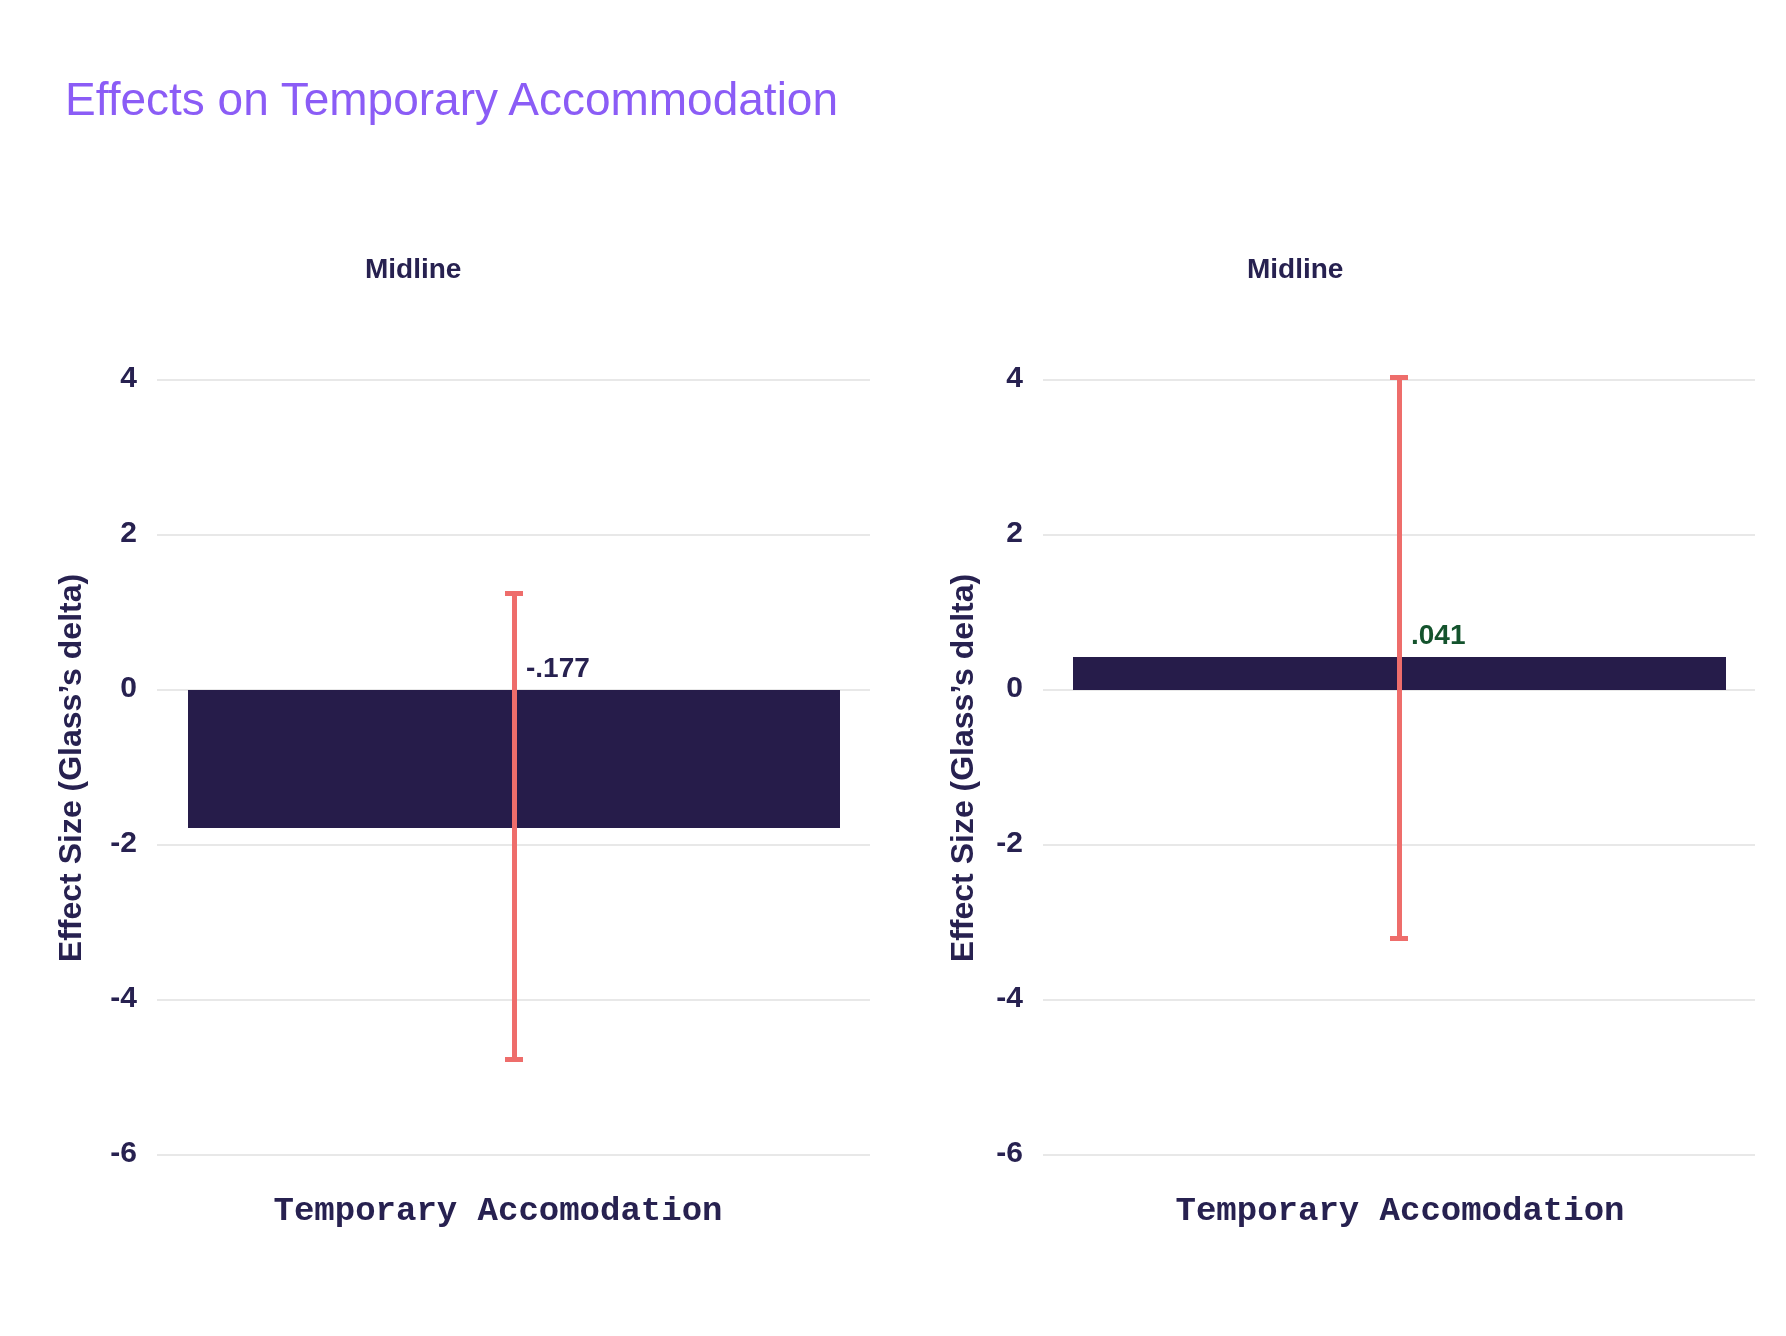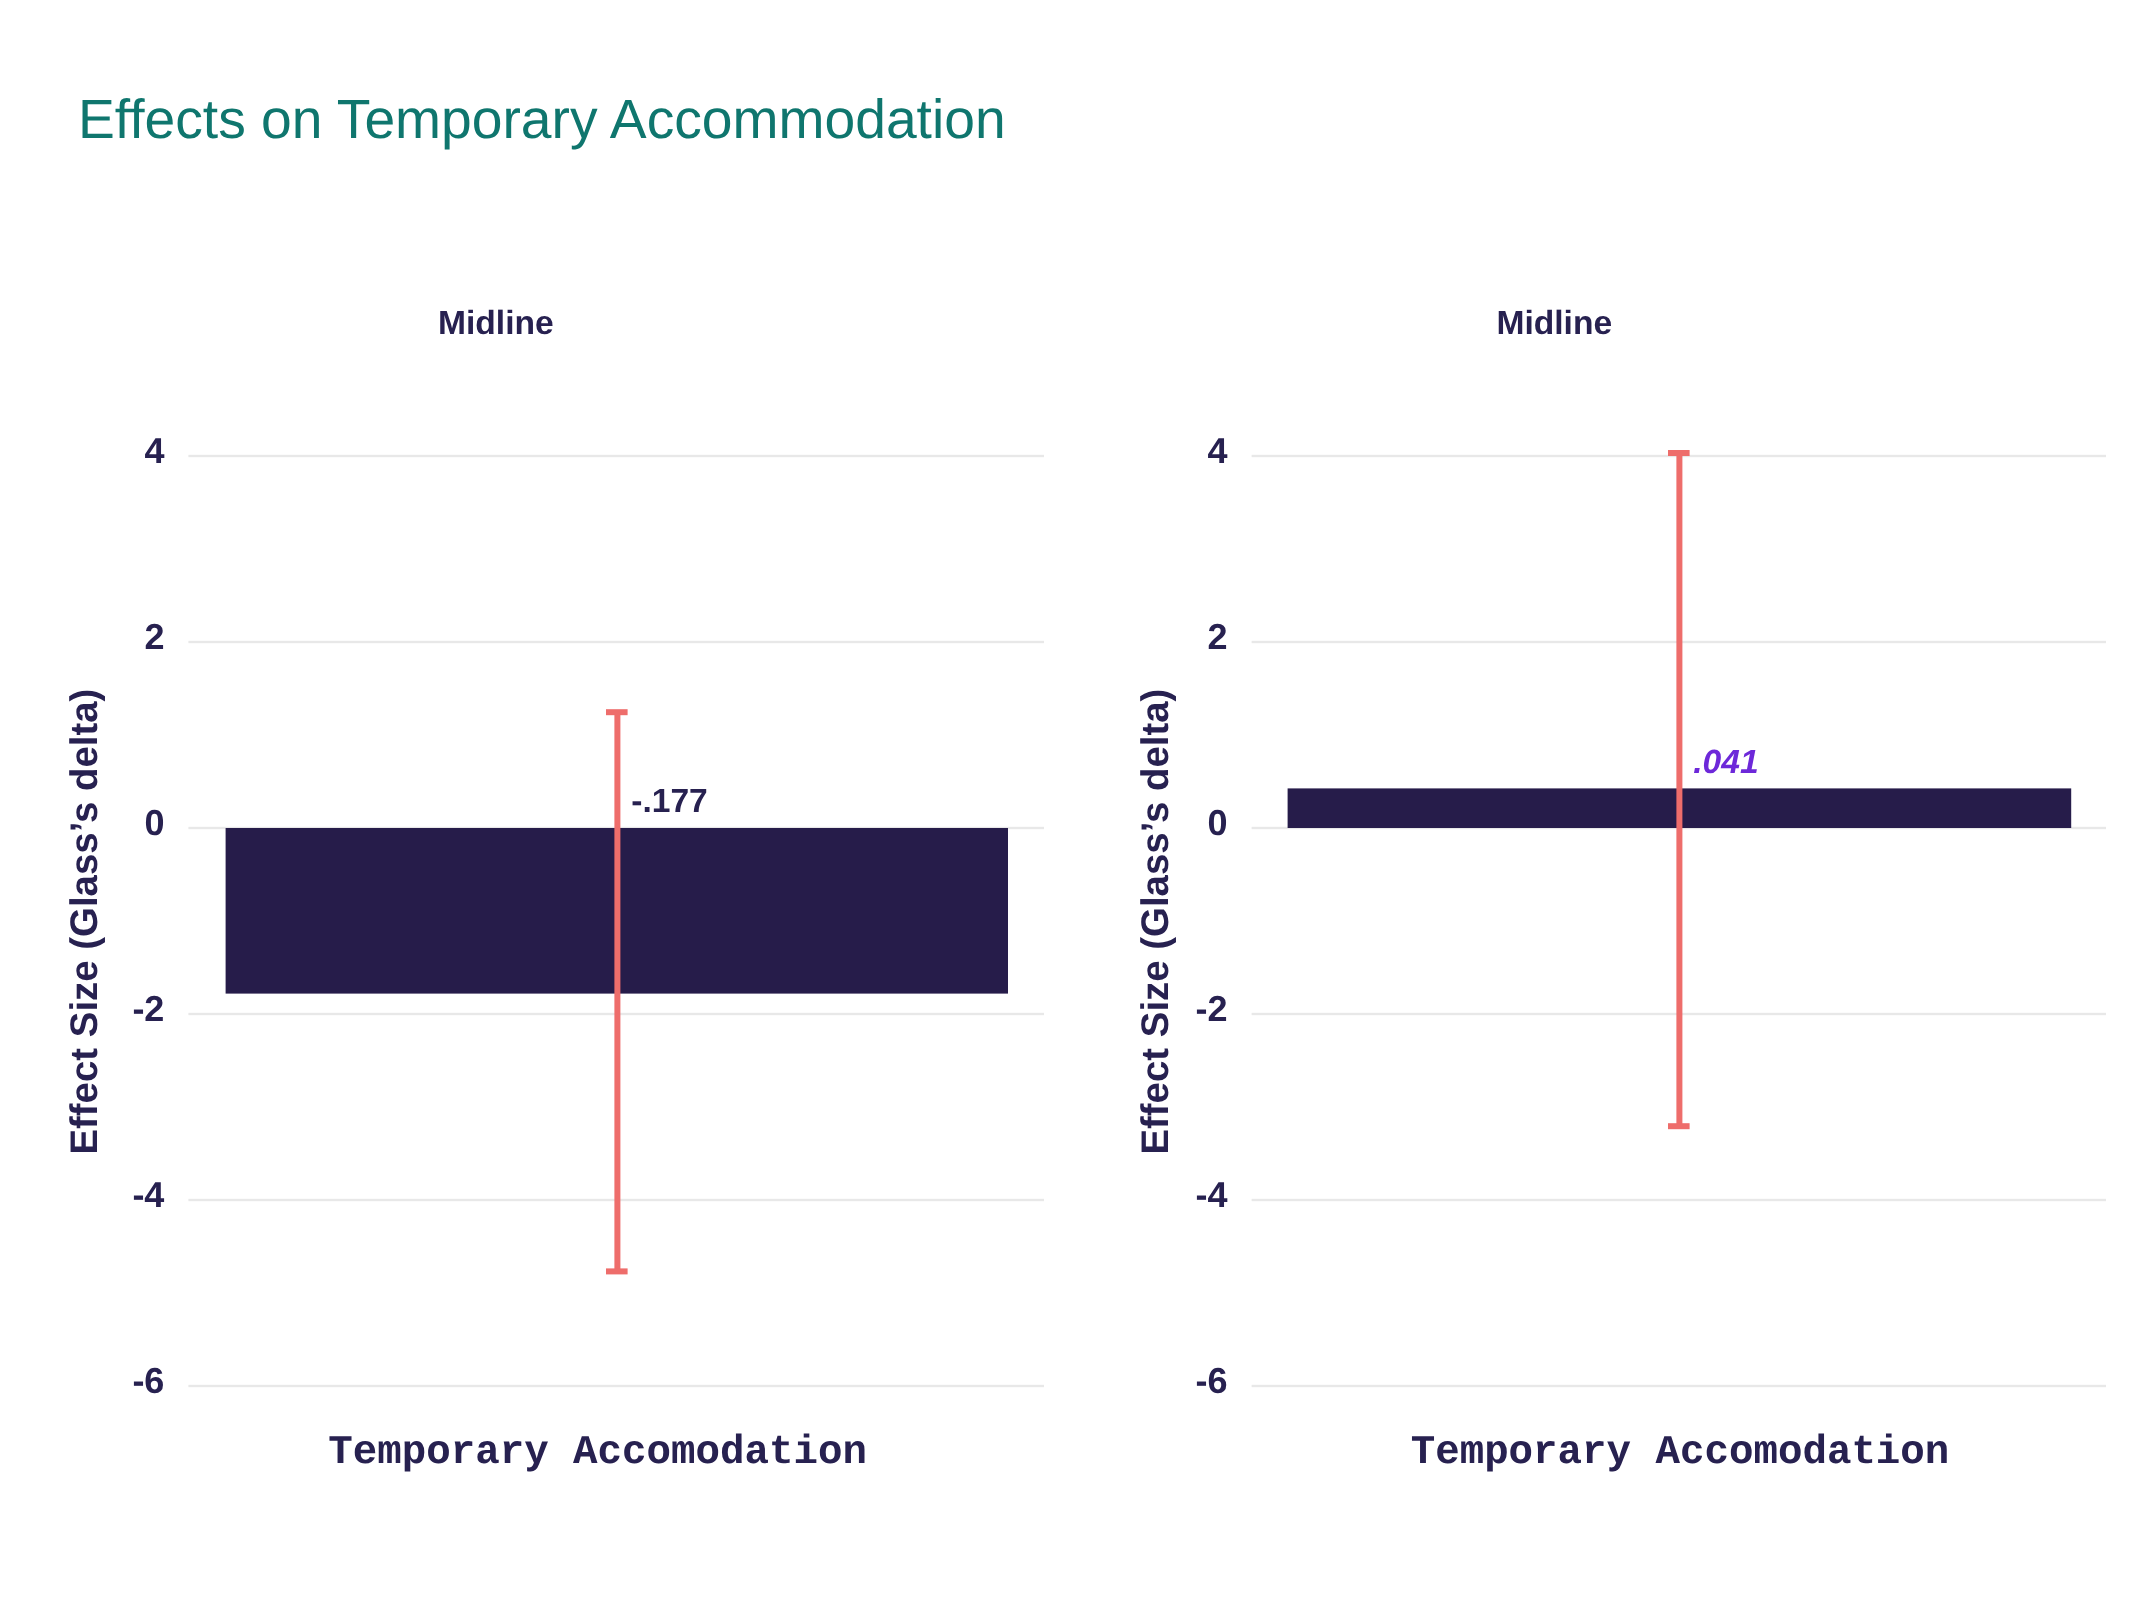--- a/index.html
+++ b/index.html
@@ -58,21 +58,21 @@
     font-weight: 700;
     transform: rotate(-90deg);
     line-height: 44px;
     white-space: nowrap;
   }
 </style>
 </head>
 <body>
 
 <div id="canvas">
-  <div class="title" style="color: #0f766e;">Effects on Temporary Accommodation</div>
+  <div class="title" style="color: #8b5cf6;">Effects on Temporary Accommodation</div>
   <div id="chart-root">
       <div class="gridline" style="left: 157px; top: 378.8px; width: 713px; background: rgb(232, 232, 232);"></div>
       <div class="ytick" style="left: 17px; top: 359.8px; color: rgb(39, 33, 80);">4</div>
       <div class="gridline" style="left: 157px; top: 533.9px; width: 713px; background: rgb(232, 232, 232);"></div>
       <div class="ytick" style="left: 17px; top: 514.9px; color: rgb(39, 33, 80);">2</div>
       <div class="gridline" style="left: 157px; top: 689px; width: 713px; background: rgb(232, 232, 232);"></div>
       <div class="ytick" style="left: 17px; top: 670px; color: rgb(39, 33, 80);">0</div>
       <div class="gridline" style="left: 157px; top: 844.1px; width: 713px; background: rgb(232, 232, 232);"></div>
       <div class="ytick" style="left: 17px; top: 825.1px; color: rgb(39, 33, 80);">-2</div>
       <div class="gridline" style="left: 157px; top: 999.2px; width: 713px; background: rgb(232, 232, 232);"></div>
@@ -97,17 +97,17 @@
       <div class="ytick" style="left: 903px; top: 825.1px; color: rgb(39, 33, 80);">-2</div>
       <div class="gridline" style="left: 1043px; top: 999.2px; width: 712px; background: rgb(232, 232, 232);"></div>
       <div class="ytick" style="left: 903px; top: 980.2px; color: rgb(39, 33, 80);">-4</div>
       <div class="gridline" style="left: 1043px; top: 1154.3px; width: 712px; background: rgb(232, 232, 232);"></div>
       <div class="ytick" style="left: 903px; top: 1135.3px; color: rgb(39, 33, 80);">-6</div>
       <div class="subtitle" style="left: 1247px; top: 253px; color: rgb(39, 33, 80);">Midline</div>
       <div class="bar" style="left: 1073px; top: 657.429px; width: 653px; height: 32.571px; background: rgb(38, 28, 74);"></div>
       <div class="err-line" style="left: 1397px; top: 375.923px; width: 5px; height: 563.788px; background: rgb(238, 109, 107);"></div>
       <div class="err-cap" style="left: 1390px; top: 374.923px; width: 18px; height: 5px; background: rgb(238, 109, 107);"></div>
       <div class="err-cap" style="left: 1390px; top: 935.711px; width: 18px; height: 5px; background: rgb(238, 109, 107);"></div>
-      <div class="value-label" style="left: 1411px; top: 619.429px; color: #6d28d9; font-style: italic;">.041</div>
+      <div class="value-label" style="left: 1411px; top: 619.429px; color: #14532d;">.041</div>
       <div class="xlabel" style="left: 1050px; top: 1192px; color: rgb(39, 33, 80);">Temporary Accomodation</div>
       <div class="ylabel" style="left: 612px; top: 746px; color: rgb(39, 33, 80);">Effect Size (Glass’s delta)</div>
     </div>
 </div>
 
 </body></html>

